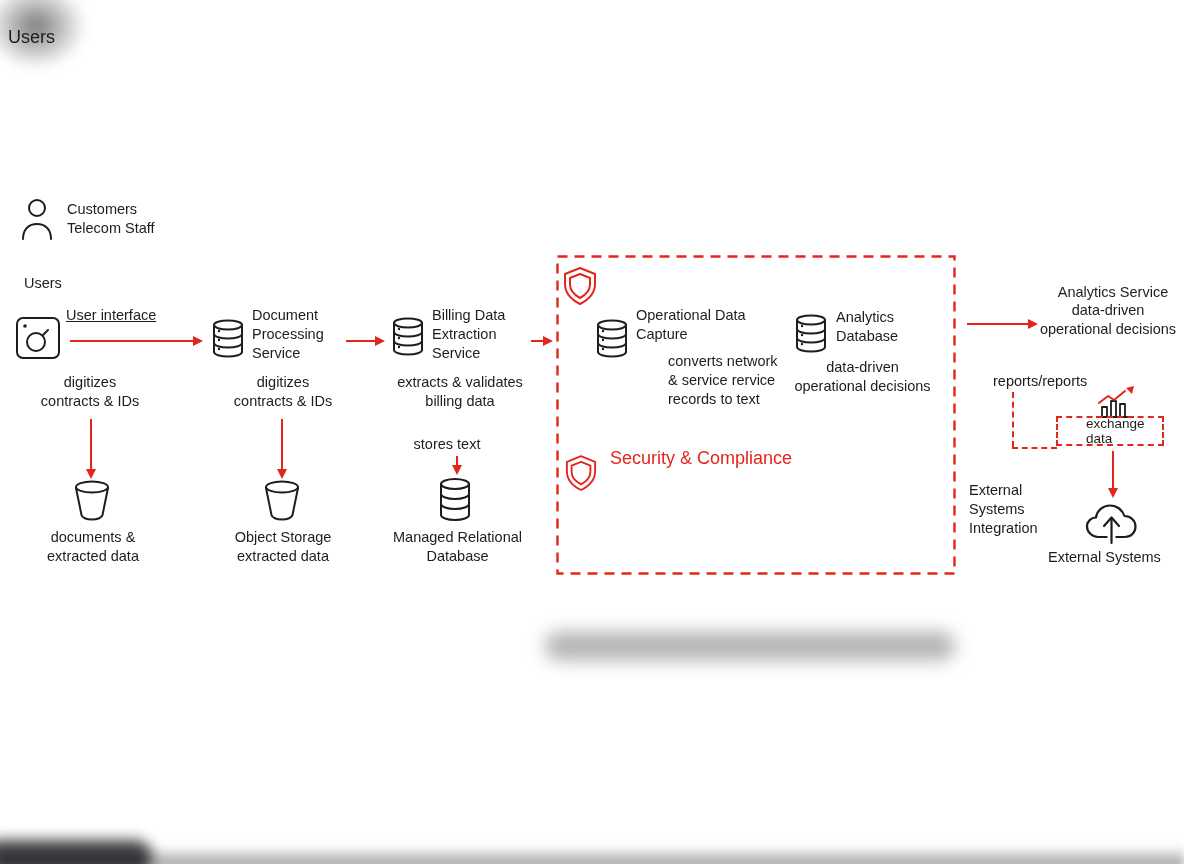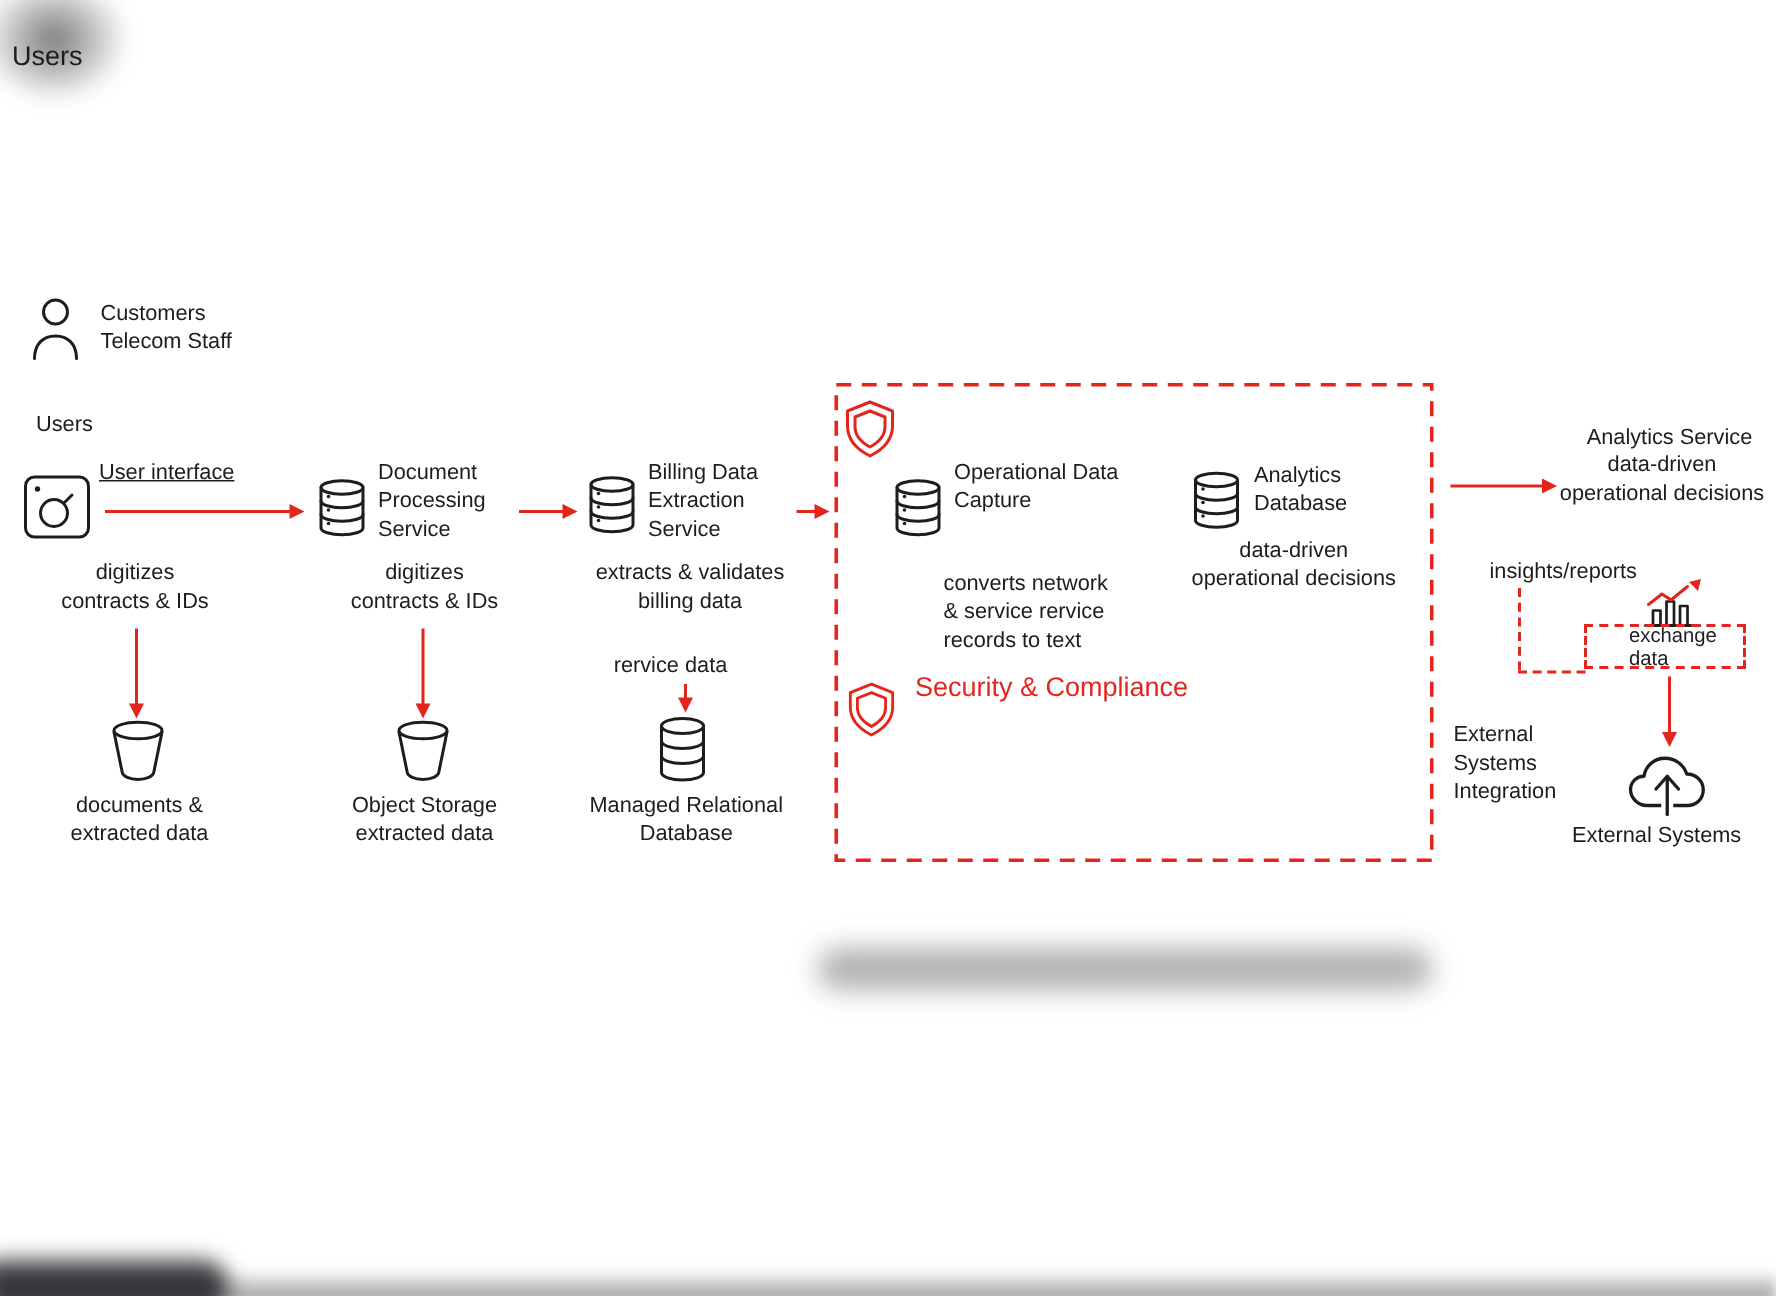--- a/index.html
+++ b/index.html
@@ -103,21 +103,21 @@
     <path class="stroke-dark" d="M4 25 v9 c0 2.5 6.3 4.5 14 4.5 s14 -2 14 -4.5 v-9"></path>
     <circle class="fill-dark" cx="9" cy="13" r="1.2"></circle>
     <circle class="fill-dark" cx="9" cy="22" r="1.2"></circle>
     <circle class="fill-dark" cx="9" cy="31" r="1.2"></circle>
   </svg>
   <div class="txt" style="left:432px; top:306px;">Billing Data
 Extraction
 Service</div>
   <div class="txt center" style="left:390px; top:373px; width:140px;">extracts &amp; validates
 billing data</div>
-  <div class="txt center" style="left:397px; top:435px; width:100px;">rervice data</div>
+  <div class="txt center" style="left:397px; top:435px; width:100px;">stores text</div>
   <div class="varrow" style="left:456px; top:456px; height:10px;"></div>
   <svg class="icon" style="left:437px; top:477px;" width="36" height="45" viewBox="0 0 36 45">
     <ellipse class="stroke-dark" cx="18" cy="7" rx="14" ry="5"></ellipse>
     <path class="stroke-dark" d="M4 7 v31 c0 2.8 6.3 5 14 5 s14 -2.2 14 -5 V7"></path>
     <path class="stroke-dark" d="M4 17 c0 2.8 6.3 5 14 5 s14 -2.2 14 -5"></path>
     <path class="stroke-dark" d="M4 27 c0 2.8 6.3 5 14 5 s14 -2.2 14 -5"></path>
   </svg>
   <div class="txt center" style="left:385px; top:528px; width:145px;">Managed Relational
 Database</div>
 
@@ -136,21 +136,21 @@
     <ellipse class="stroke-dark" cx="18" cy="7" rx="14" ry="4.5"></ellipse>
     <path class="stroke-dark" d="M4 7 v9 c0 2.5 6.3 4.5 14 4.5 s14 -2 14 -4.5 V7"></path>
     <path class="stroke-dark" d="M4 16 v9 c0 2.5 6.3 4.5 14 4.5 s14 -2 14 -4.5 v-9"></path>
     <path class="stroke-dark" d="M4 25 v9 c0 2.5 6.3 4.5 14 4.5 s14 -2 14 -4.5 v-9"></path>
     <circle class="fill-dark" cx="9" cy="13" r="1.2"></circle>
     <circle class="fill-dark" cx="9" cy="22" r="1.2"></circle>
     <circle class="fill-dark" cx="9" cy="31" r="1.2"></circle>
   </svg>
   <div class="txt" style="left:636px; top:306px;">Operational Data
 Capture</div>
-  <div class="txt" style="left:629px; top:352px;margin-top:28px;">converts network
+  <div class="txt" style="left:668px; top:352px;">converts network
 &amp; service rervice
 records to text</div>
 
   <svg class="icon" style="left:793px; top:313px;" width="36" height="42" viewBox="0 0 36 42">
     <ellipse class="stroke-dark" cx="18" cy="7" rx="14" ry="4.5"></ellipse>
     <path class="stroke-dark" d="M4 7 v9 c0 2.5 6.3 4.5 14 4.5 s14 -2 14 -4.5 V7"></path>
     <path class="stroke-dark" d="M4 16 v9 c0 2.5 6.3 4.5 14 4.5 s14 -2 14 -4.5 v-9"></path>
     <path class="stroke-dark" d="M4 25 v9 c0 2.5 6.3 4.5 14 4.5 s14 -2 14 -4.5 v-9"></path>
     <circle class="fill-dark" cx="9" cy="13" r="1.2"></circle>
     <circle class="fill-dark" cx="9" cy="22" r="1.2"></circle>
@@ -166,21 +166,21 @@
     <path class="stroke-red" d="M17 8 L27 12 v6.5 c0 6.5 -4.5 10.5 -10 13.5 c-5.5 -3 -10 -7 -10 -13.5 V12 Z"></path>
   </svg>
   <div class="txt big red-txt" style="left:610px; top:447px;">Security &amp; Compliance</div>
 
   <div class="harrow" style="left:967px; top:323px; width:62px;"></div>
 
   <div class="txt center" style="left:1040px; top:283px; width:146px;">Analytics Service</div>
   <div class="txt center" style="left:1030px; top:301px; width:156px;">data-driven
 operational decisions</div>
 
-  <div class="txt" style="left:993px; top:372px;">insights/reports</div>
+  <div class="txt" style="left:993px; top:372px;">reports/reports</div>
 
   <div class="dash-v" style="left:1012px; top:392px; height:55px;"></div>
   <div class="dash-h" style="left:1012px; top:447px; width:45px;"></div>
 
   <svg class="icon" style="left:1094px; top:386px;" width="42" height="33" viewBox="0 0 42 33">
     <path class="stroke-dark" d="M3 31 h36"></path>
     <rect class="stroke-dark" style="stroke-width:1.8" x="8" y="21" width="5" height="10"></rect>
     <rect class="stroke-dark" style="stroke-width:1.8" x="17" y="15" width="5" height="16"></rect>
     <rect class="stroke-dark" style="stroke-width:1.8" x="26" y="18" width="5" height="13"></rect>
     <path class="stroke-red" d="M5 17 l9 -7 6 4 11 -9"></path>

